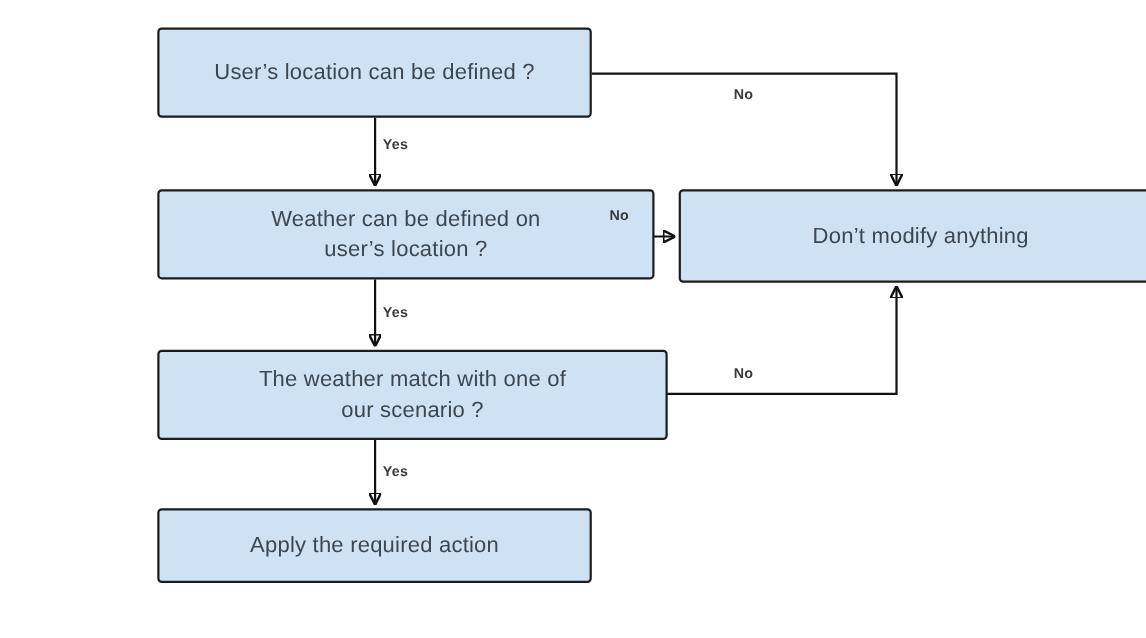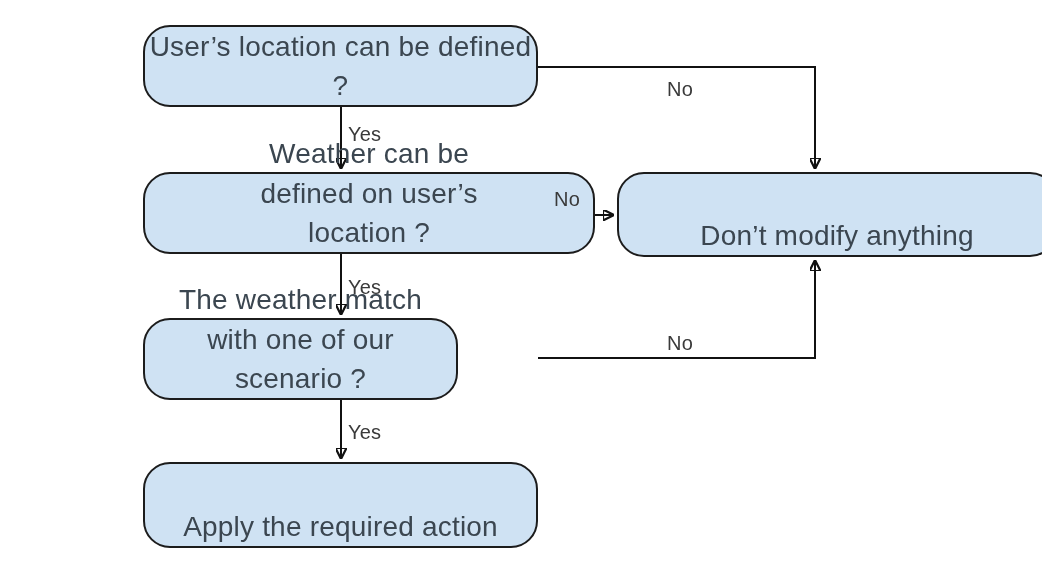--- a/index.html
+++ b/index.html
@@ -16,42 +16,43 @@
   }
   .edges { position: absolute; left: 0; top: 0; width: 1042px; height: 580px; }
   .edges path {
     fill: none;
     stroke: var(--arrow, #111111);
     stroke-width: 2;
   }
   .arrowhead { fill: var(--arrow, #111111); }
   .node {
     position: absolute;
-    display: flex; align-items: flex-end; justify-content: center;
+    display: flex; align-items: center; justify-content: center;
     text-align: center;
     background: var(--node-fill, #cfe2f3);
     border: 2px solid var(--node-border, #1c1c1c);
-    border-radius: 27px;
+    border-radius: 4px;
     color: var(--node-text, #3b4650);
-    font-size: 28px;
+    font-size: 20px;
     line-height: 1.4;
     letter-spacing: 0.2px;
   }
   .node .node-label { display: inline-block; }
   .node.wrap .node-label { max-width: 280px; }
   #node-1 { left: 143px; top: 25px;  width: 395px; height: 82px; }
   #node-2 { left: 143px; top: 172px; width: 452px; height: 82px; }
-  #node-3 { left: 143px; top: 318px; width: 315px; height: 82px; }
-  #node-4 { left: 143px; top: 462px; width: 395px; height: 86px; }
+  #node-3 { left: 143px; top: 318px; width: 464px; height: 82px; }
+  #node-4 { left: 143px; top: 462px; width: 395px; height: 68px; }
   #node-5 { left: 617px; top: 172px; width: 440px; height: 85px; }
   .edge-label {
     position: absolute;
-    font-size: 20px;
+    font-size: 13px;
     color: var(--edge-label-text, #3a3a3a);
     letter-spacing: 0.2px;
+    font-weight: bold;
   }
   #lbl-yes-1 { left: 348px; top: 123px; }
   #lbl-no-1  { left: 667px; top: 78px;  }
   #lbl-no-2  { left: 554px; top: 188px; }
   #lbl-yes-2 { left: 348px; top: 276px; }
   #lbl-no-3  { left: 667px; top: 332px; }
   #lbl-yes-3 { left: 348px; top: 421px; }
 </style>
 </head>
 <body>

